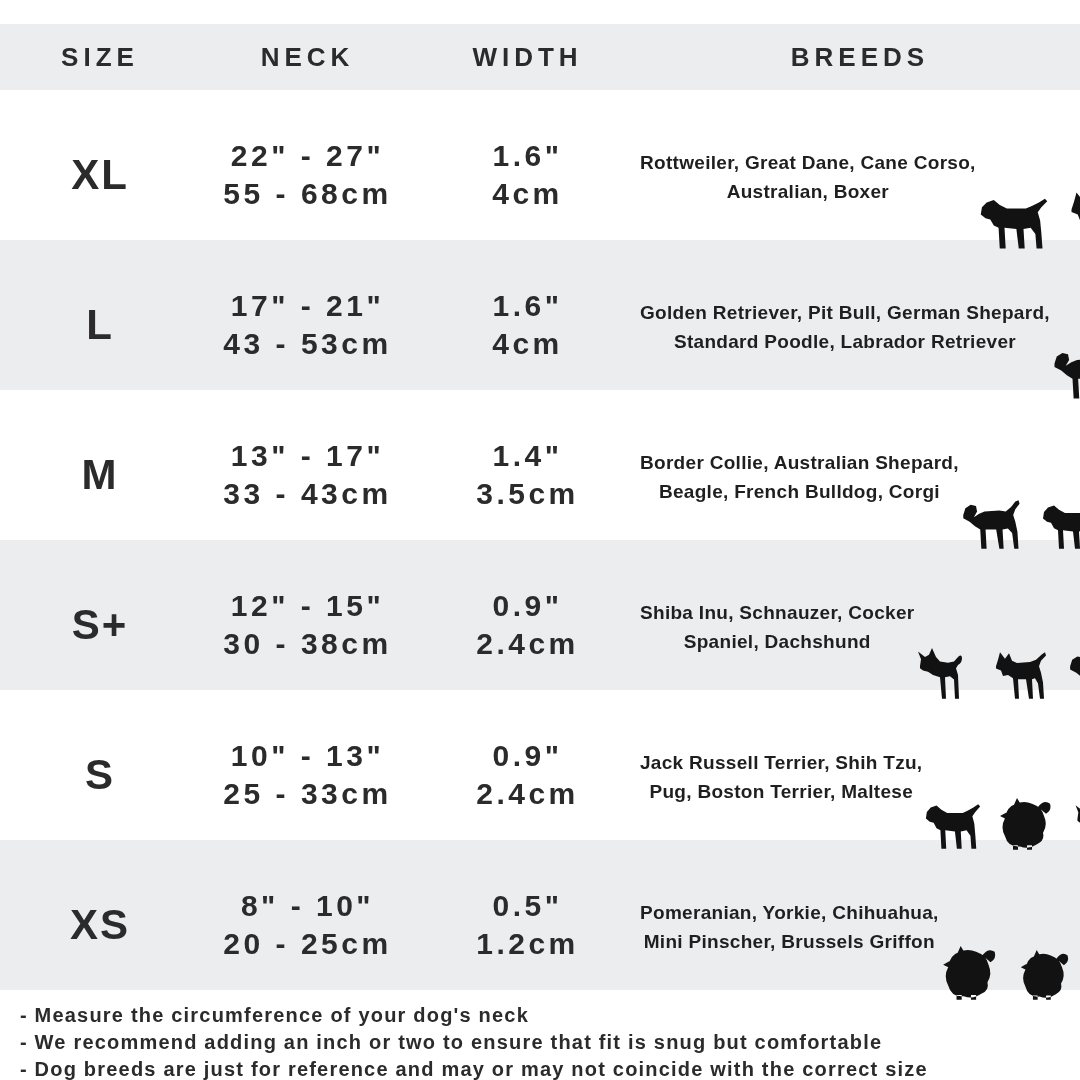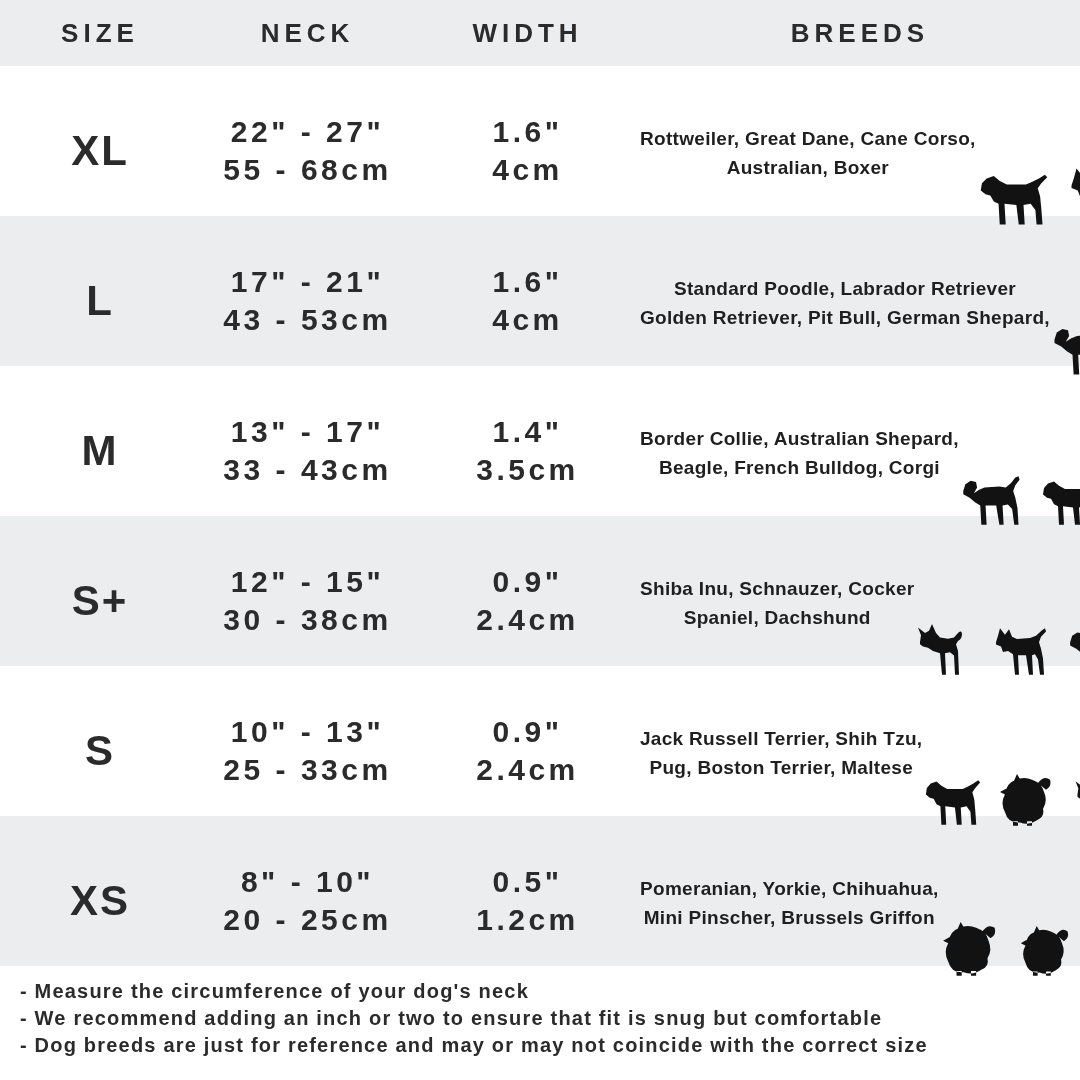--- a/index.html
+++ b/index.html
@@ -10,21 +10,21 @@
     --bg:#FFFFFF;
   }
   *{box-sizing:border-box;}
   html,body{margin:0;padding:0;}
   body{
     width:1080px;height:1080px;overflow:hidden;
     background:var(--bg);
     font-family:"Liberation Sans","DejaVu Sans",sans-serif;
     color:var(--ink);
   }
-  .page{width:1080px;height:1080px;padding-top:0;}
+  .page{width:1080px;height:1080px;padding-top:24px;}
   .row{
     display:grid;
     grid-template-columns:200px 215px 225px 1fr;
     width:1080px;
   }
   .header-row{height:66px;background:var(--shade);}
   .th{
     display:flex;align-items:center;justify-content:center;
     font-size:26px;font-weight:700;letter-spacing:5px;
     color:var(--ink);
@@ -143,22 +143,22 @@
     <div class="cell num-cell">
       <div class="num-in">17" - 21"</div>
       <div class="num-cm">43 - 53cm</div>
     </div>
     <div class="cell num-cell">
       <div class="num-in">1.6"</div>
       <div class="num-cm">4cm</div>
     </div>
     <div class="cell breeds-cell">
       <div class="breeds-text">
+        <div>Golden Retriever, Pit Bull, German Shepard,</div>
         <div>Standard Poodle, Labrador Retriever</div>
-        <div>Golden Retriever, Pit Bull, German Shepard,</div>
       </div>
       <div class="dogs">
             <svg viewBox="0 0 64 48" width="72" height="56" class="dog" preserveAspectRatio="none">
               <use href="#dog-floppy"></use>
             </svg>
             <svg viewBox="0 0 64 48" width="68" height="54" class="dog" preserveAspectRatio="none">
               <use href="#dog-bulky"></use>
             </svg>
             <svg viewBox="0 0 64 48" width="70" height="58" class="dog" preserveAspectRatio="none">
               <use href="#dog-poodle"></use>

